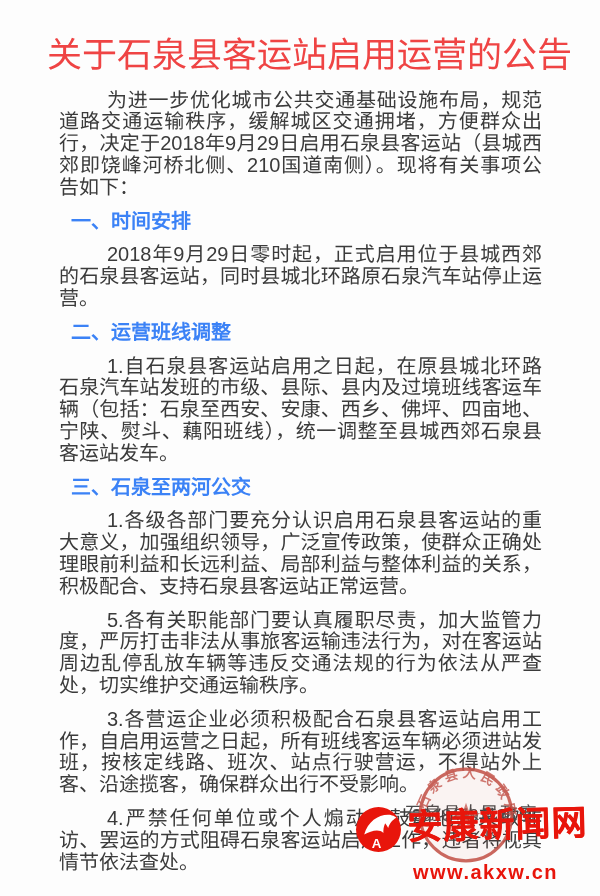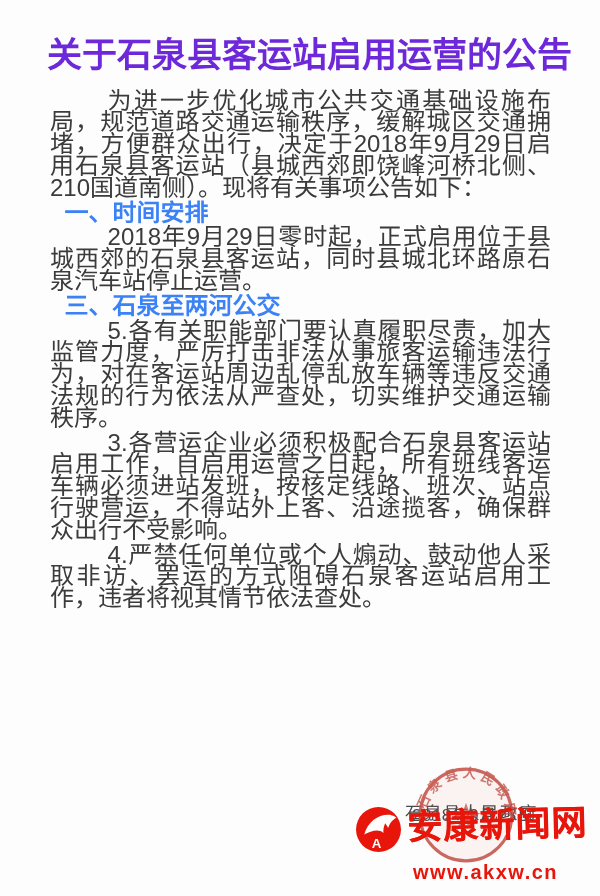--- a/index.html
+++ b/index.html
@@ -9,29 +9,29 @@
     box-sizing:border-box;
     padding:28px 46px 0 47px;
     background:#fdfdfd;
     overflow:hidden;
     font-family:"Liberation Sans","DejaVu Sans",sans-serif;
   }
   .doc-title{
     margin:6px 0 13px 0;
     font-size:35px;
     line-height:1.22;
-    font-weight:bold;
+    font-weight:normal;
     text-align:center;
-    color:#6d28d9;
+    color:#ef4444;
     letter-spacing:0px;
     white-space:nowrap;
   }
   .para,.sec,.closing{
-    margin:3px;
-    font-size:24px;
+    margin:12px;
+    font-size:20px;
     line-height:21.8px;
     text-align:justify;
     color:#3b3b3b;
   }
   .para{text-indent:2.4em;}
   .sec{
     color:#3b82f6;
     font-weight:bold;
     text-indent:0.6em;
   }
@@ -67,21 +67,24 @@
 </head>
 <body>
 
 <div class="page">
 
   <h1 class="doc-title">关于石泉县客运站启用运营的公告</h1>
 
   <p class="para">为进一步优化城市公共交通基础设施布局，规范道路交通运输秩序，缓解城区交通拥堵，方便群众出行，决定于2018年9月29日启用石泉县客运站（县城西郊即饶峰河桥北侧、210国道南侧）。现将有关事项公告如下：</p>
   <p class="sec">一、时间安排</p>
   <p class="para">2018年9月29日零时起，正式启用位于县城西郊的石泉县客运站，同时县城北环路原石泉汽车站停止运营。</p>
+  <p class="sec">二、运营班线调整</p>
+  <p class="para">1.自石泉县客运站启用之日起，在原县城北环路石泉汽车站发班的市级、县际、县内及过境班线客运车辆（包括：石泉至西安、安康、西乡、佛坪、四亩地、宁陕、熨斗、藕阳班线），统一调整至县城西郊石泉县客运站发车。</p>
   <p class="sec">三、石泉至两河公交</p>
+  <p class="para">1.各级各部门要充分认识启用石泉县客运站的重大意义，加强组织领导，广泛宣传政策，使群众正确处理眼前利益和长远利益、局部利益与整体利益的关系，积极配合、支持石泉县客运站正常运营。</p>
   <p class="para">5.各有关职能部门要认真履职尽责，加大监管力度，严厉打击非法从事旅客运输违法行为，对在客运站周边乱停乱放车辆等违反交通法规的行为依法从严查处，切实维护交通运输秩序。</p>
   <p class="para">3.各营运企业必须积极配合石泉县客运站启用工作，自启用运营之日起，所有班线客运车辆必须进站发班，按核定线路、班次、站点行驶营运，不得站外上客、沿途揽客，确保群众出行不受影响。</p>
   <p class="para">4.严禁任何单位或个人煽动、鼓动他人采取非访、罢运的方式阻碍石泉客运站启用工作，违者将视其情节依法查处。</p>
 
   <div class="sign-name">石泉县人民政府</div>
   <div class="sign-date">2018年9月25日</div>
 
   <svg class="seal" viewBox="0 0 100 104" xmlns="http://www.w3.org/2000/svg">
     <circle cx="50" cy="52" r="45" fill="rgba(205,80,68,0.07)" stroke="#c4544a" stroke-width="3"></circle>
     <path id="sealArc" d="M 12 68 A 40 40 0 1 1 88 68" fill="none"></path>

